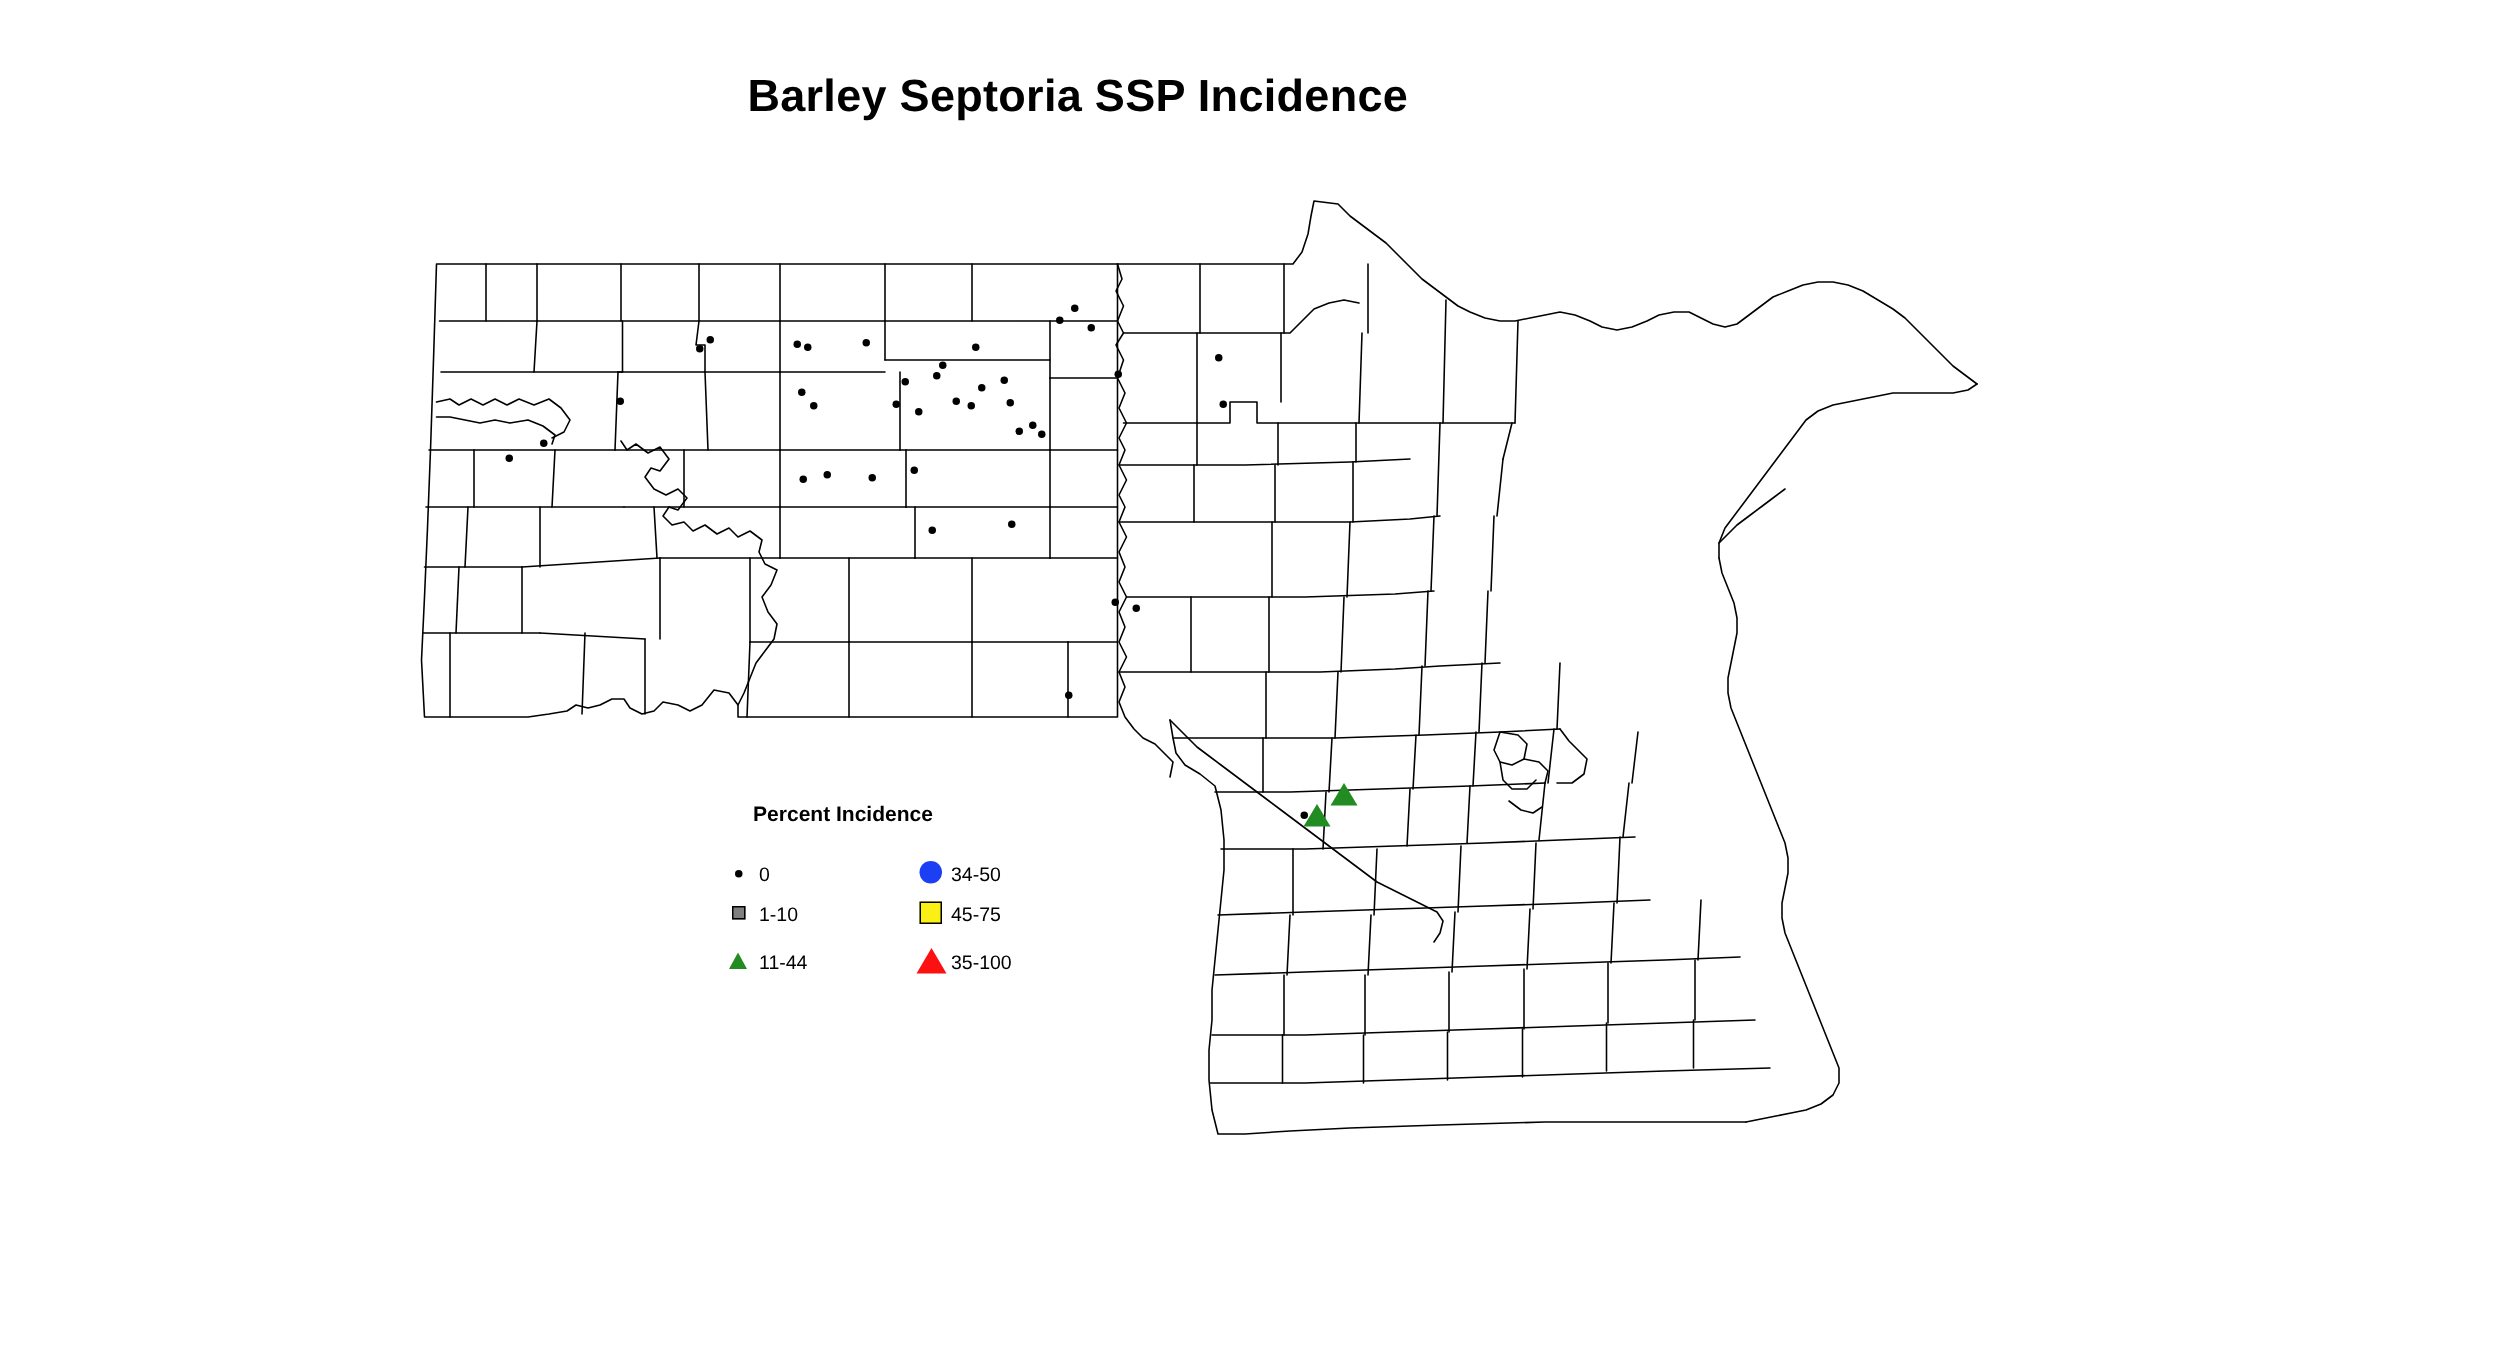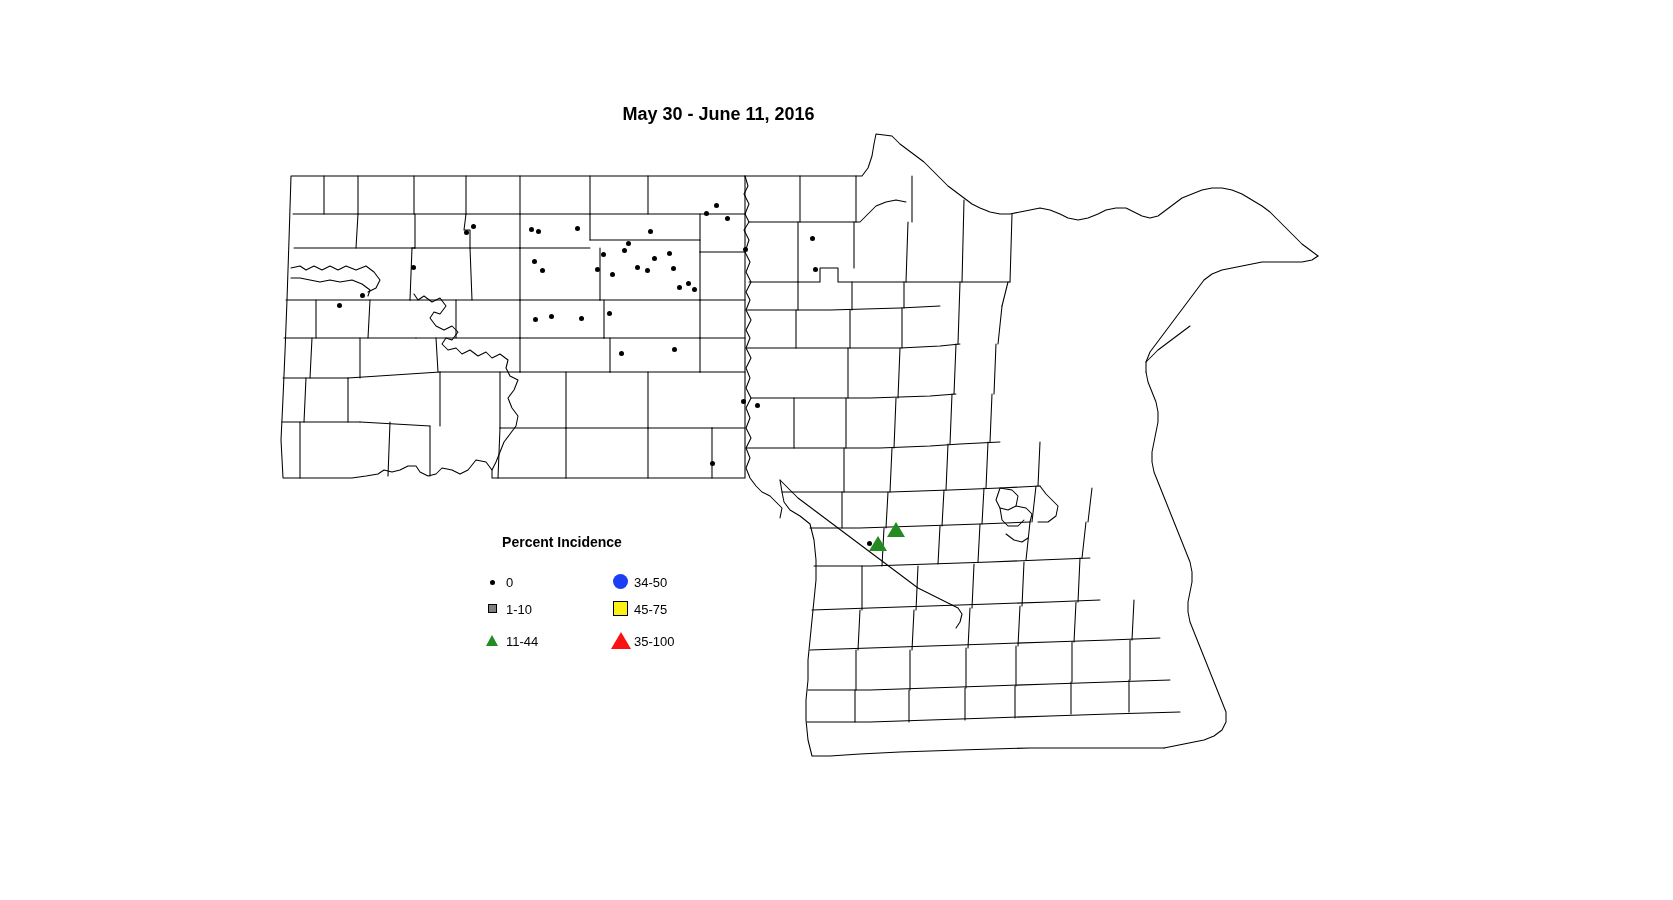--- a/index.html
+++ b/index.html
@@ -166,21 +166,21 @@
     border-left: 9px solid transparent;
     border-right: 9px solid transparent;
     border-bottom: 15px solid #2E9B22;
   }
 </style>
 </head>
 <body>
 
 <div id="page">
 
-  <div id="subtitle">May 30 - June 11, 2016</div>
+  <div id="title">Barley Septoria SSP Incidence</div>
 
   <div id="map-area">
     <svg id="map-svg" width="1673" height="900" viewBox="0 0 1673 900" aria-hidden="true">
       <g fill="none" stroke="#000000" stroke-width="1.05" stroke-linejoin="round" stroke-linecap="round">
 
         <path d="M291,176 L745,176 L745,252 L745,300 L745,382 L745,478 L712,478 L625,478 L530,478
                  L492,478 L492,470 L486,462 L476,460 L468,470 L460,474 L452,470 L442,468 L436,474
                  L428,476 L420,472 L416,466 L408,466 L400,470 L392,472 L384,470 L378,474 L366,476
                  L352,478 L340,478 L322,478 L300,478 L283,478 L281,440 L283,398 L285,352 L287,300
                  L289,240 L291,176 Z"></path>

